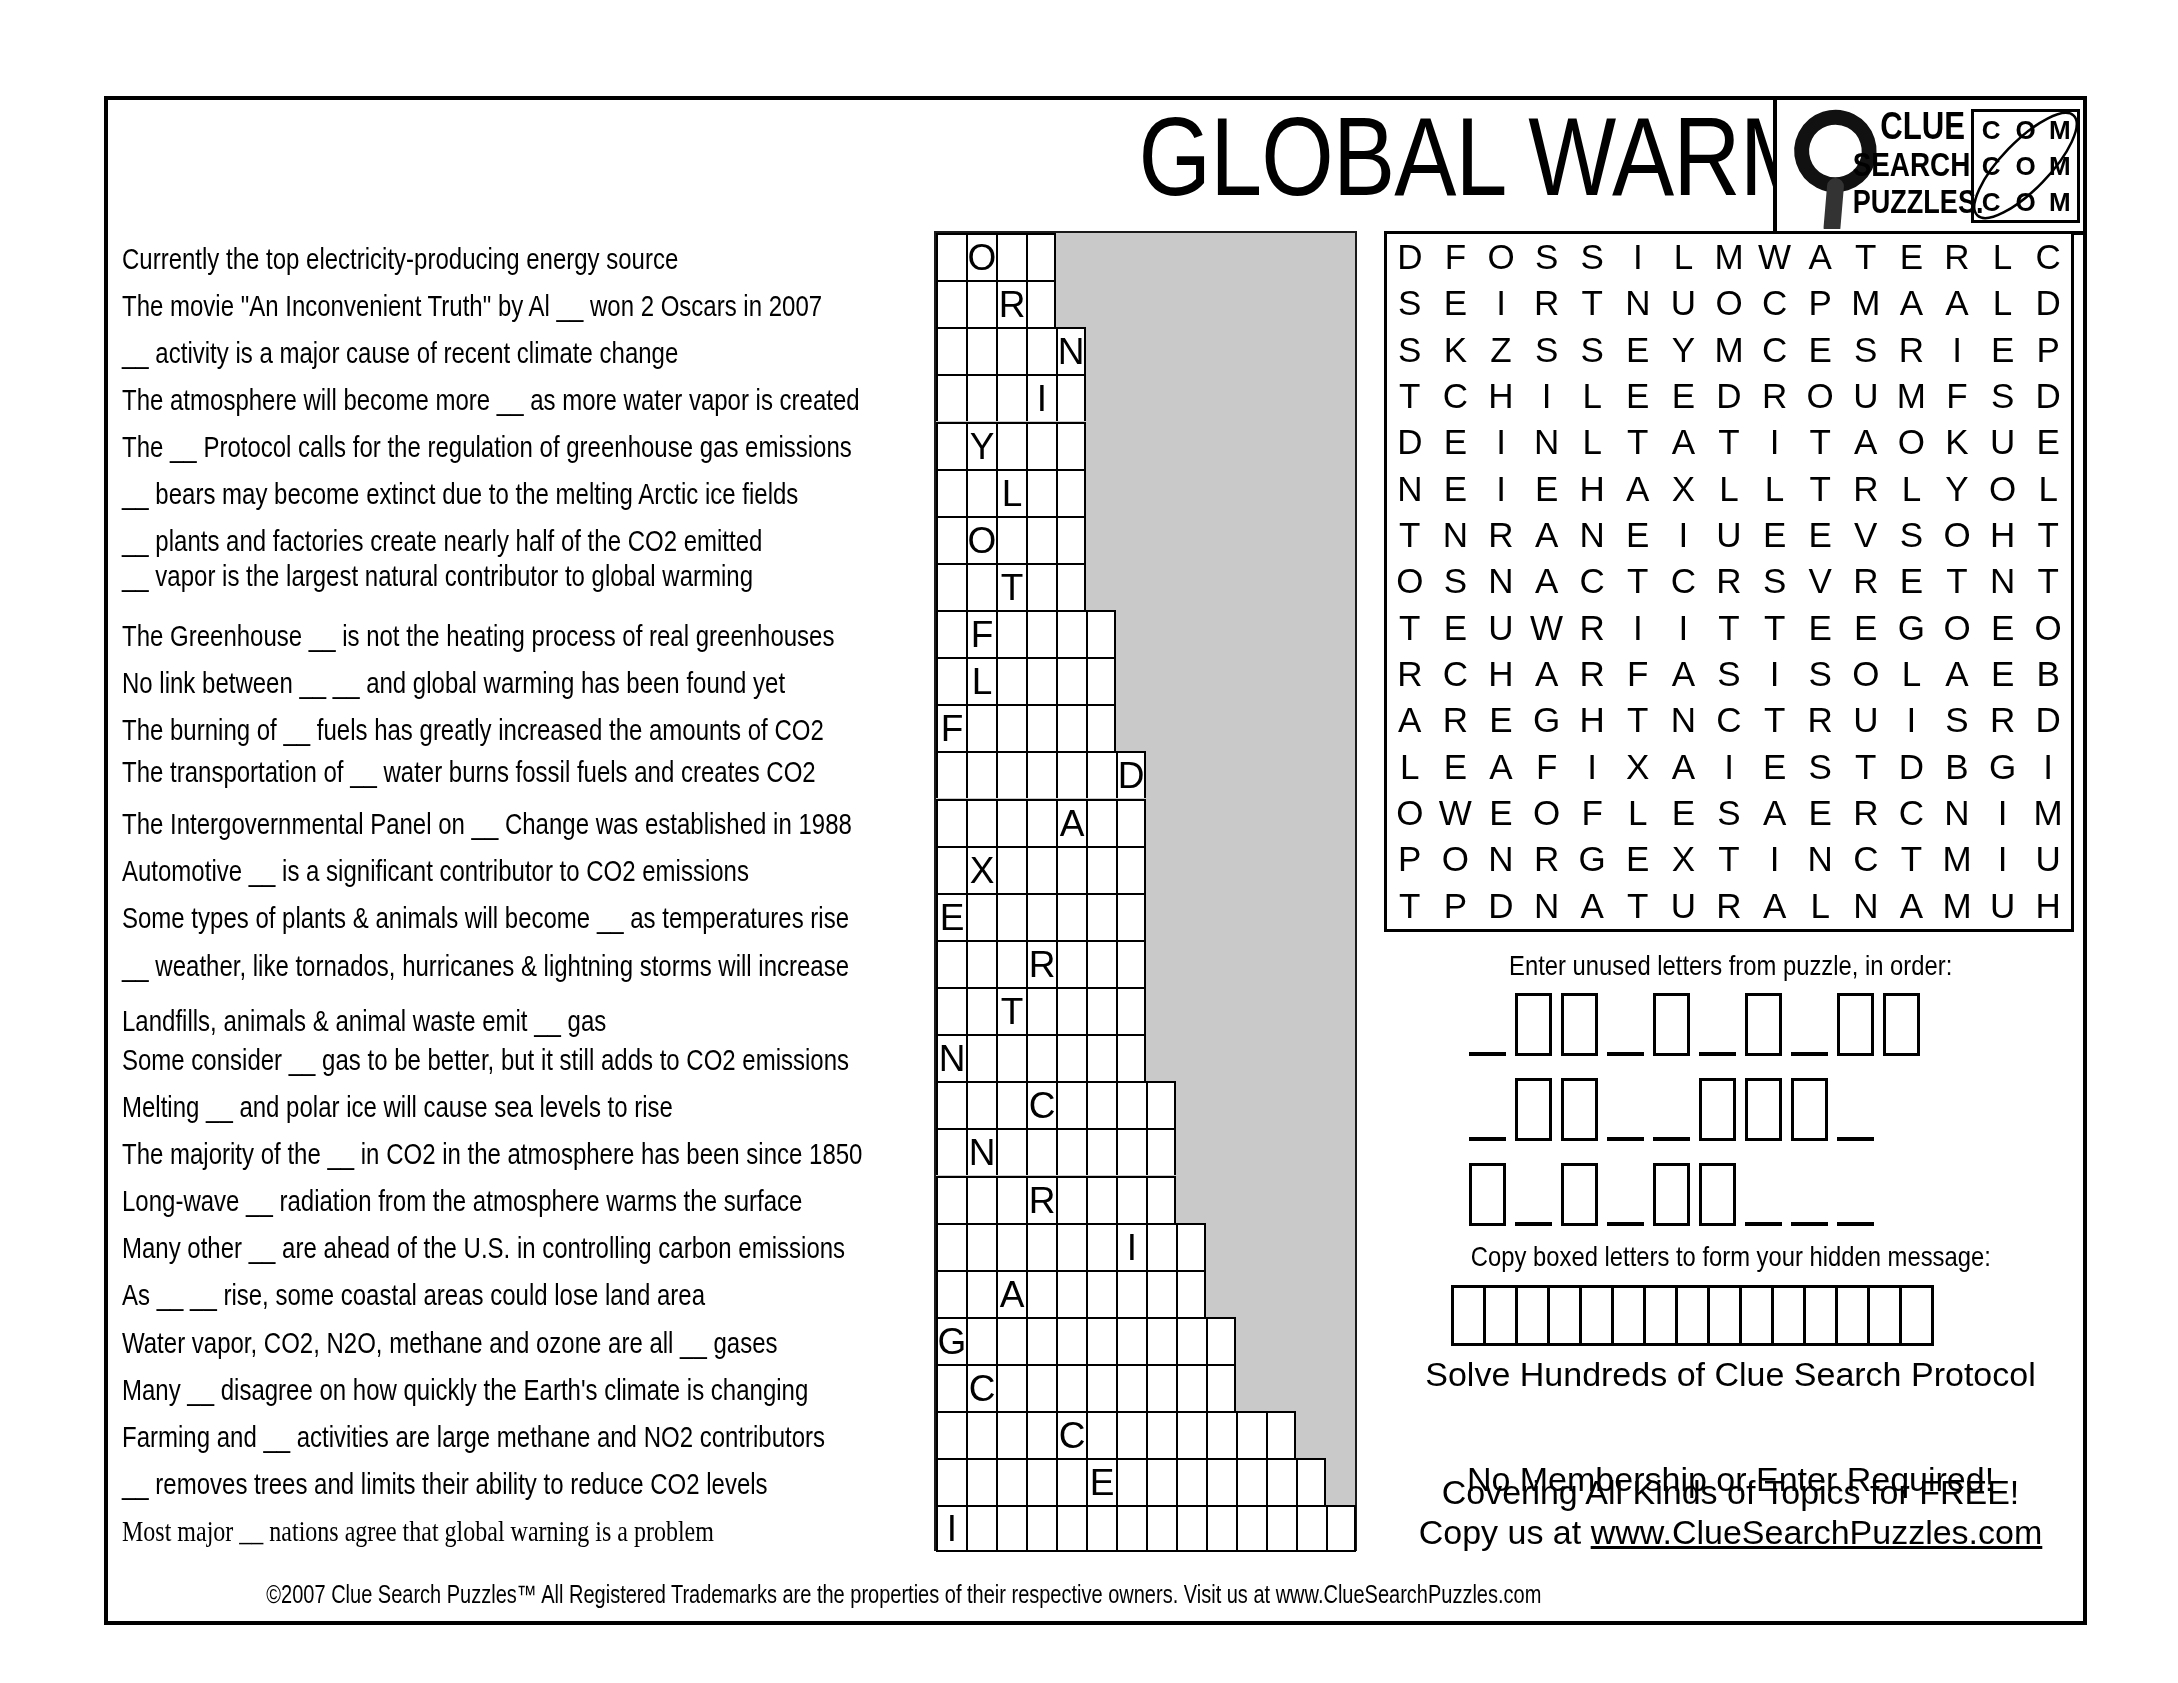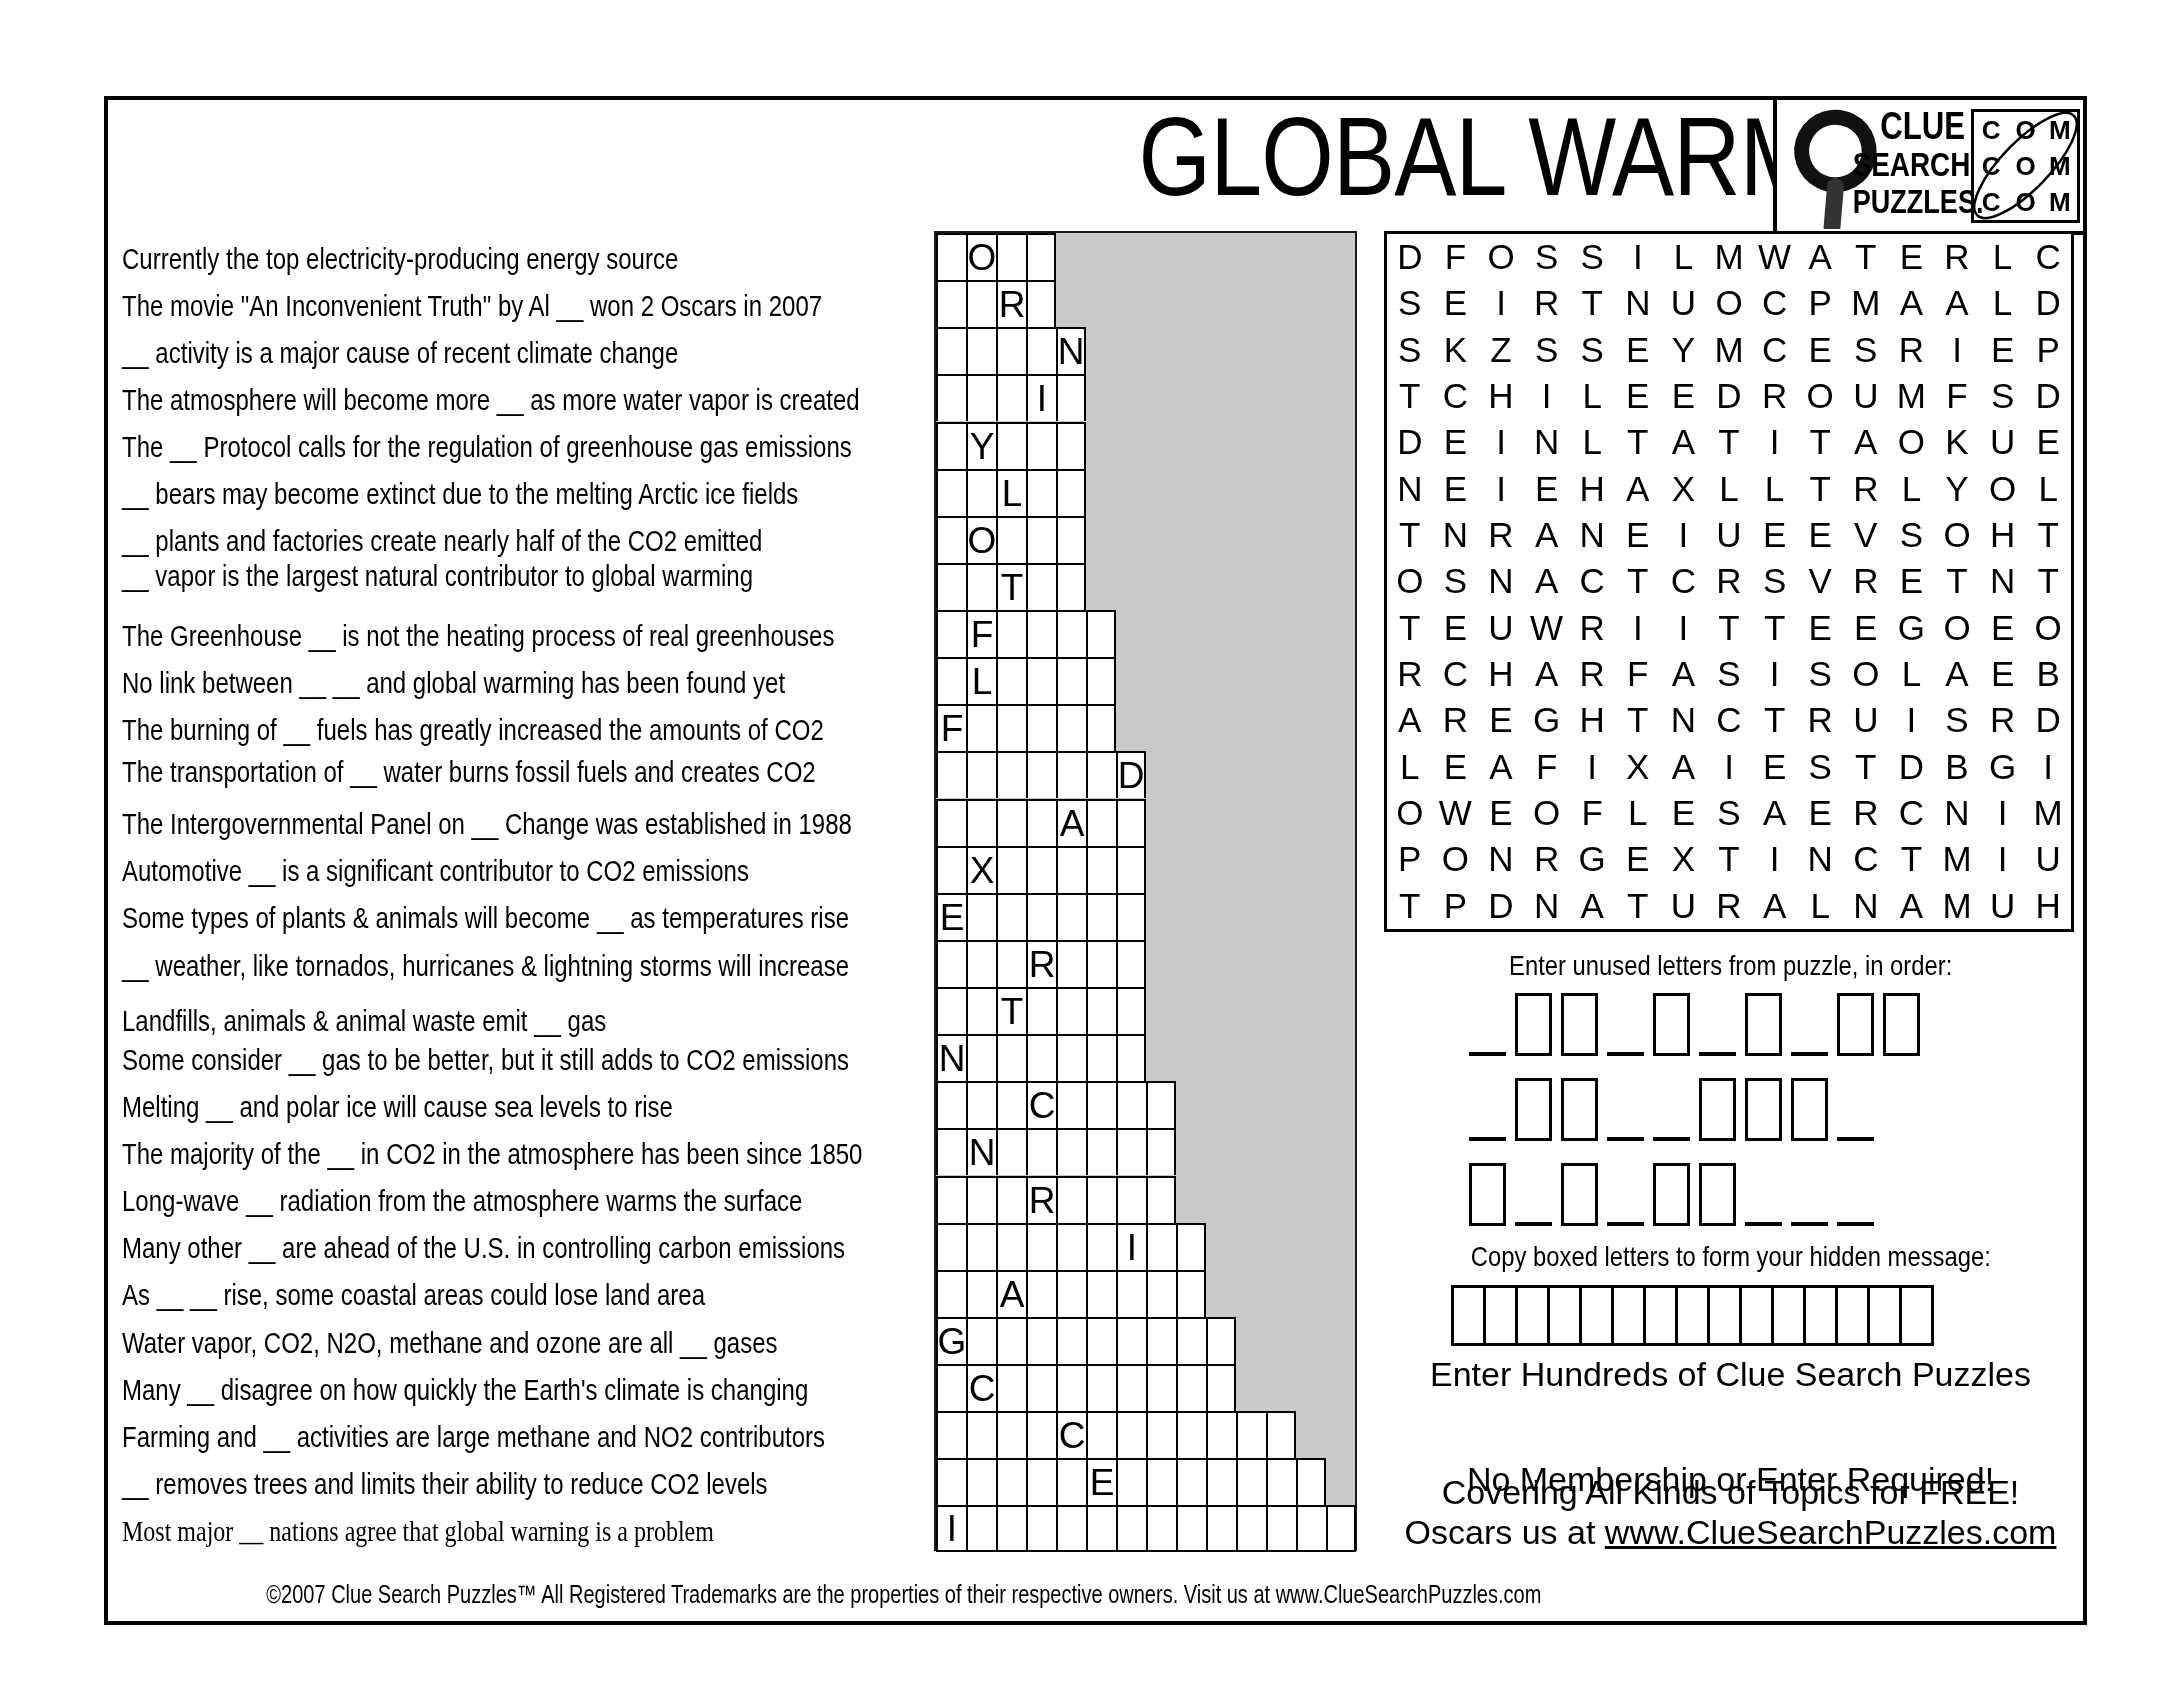--- a/index.html
+++ b/index.html
@@ -694,21 +694,21 @@
     <div class="msg-cell"></div>
     <div class="msg-cell"></div>
     <div class="msg-cell"></div>
     <div class="msg-cell"></div>
     <div class="msg-cell"></div>
     <div class="msg-cell"></div>
     <div class="msg-cell"></div>
     <div class="msg-cell"></div>
   </div>
 
-<div id="promo-1" class="promo-line">Enter Hundreds of Clue Search Puzzles</div>
+<div id="promo-1" class="promo-line">Solve Hundreds of Clue Search Protocol</div>
 <div id="promo-2" class="promo-line">Covering All Kinds of Topics for FREE!</div>
 <div id="promo-3" class="promo-line">No Membership or Enter Required!</div>
-<div id="promo-4" class="promo-line"><span>Oscars us at </span><span id="visit-link">www.ClueSearchPuzzles.com</span></div>
+<div id="promo-4" class="promo-line"><span>Copy us at </span><span id="visit-link">www.ClueSearchPuzzles.com</span></div>
 
 <div id="copyright">
   <span class="t">©2007 Clue Search Puzzles™ All Registered Trademarks are the properties of their respective owners. Visit us at www.ClueSearchPuzzles.com</span>
 </div>
 
 
 </body></html>

